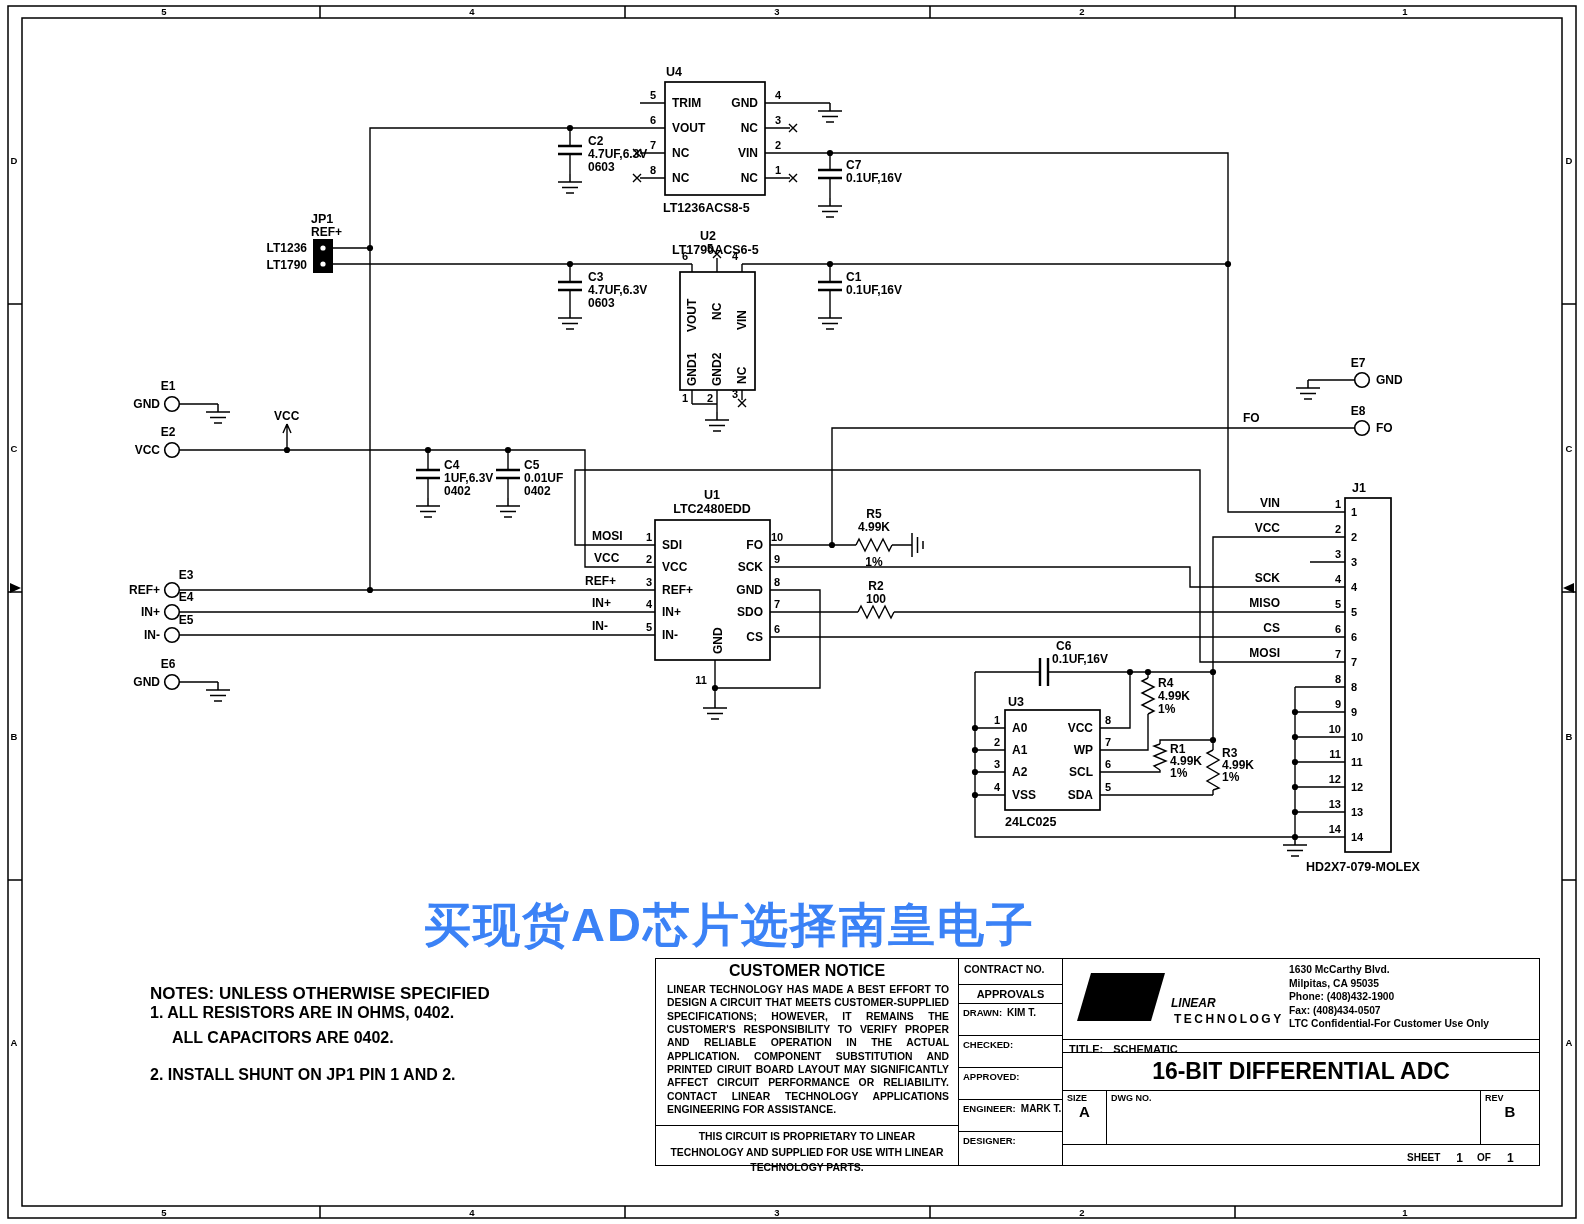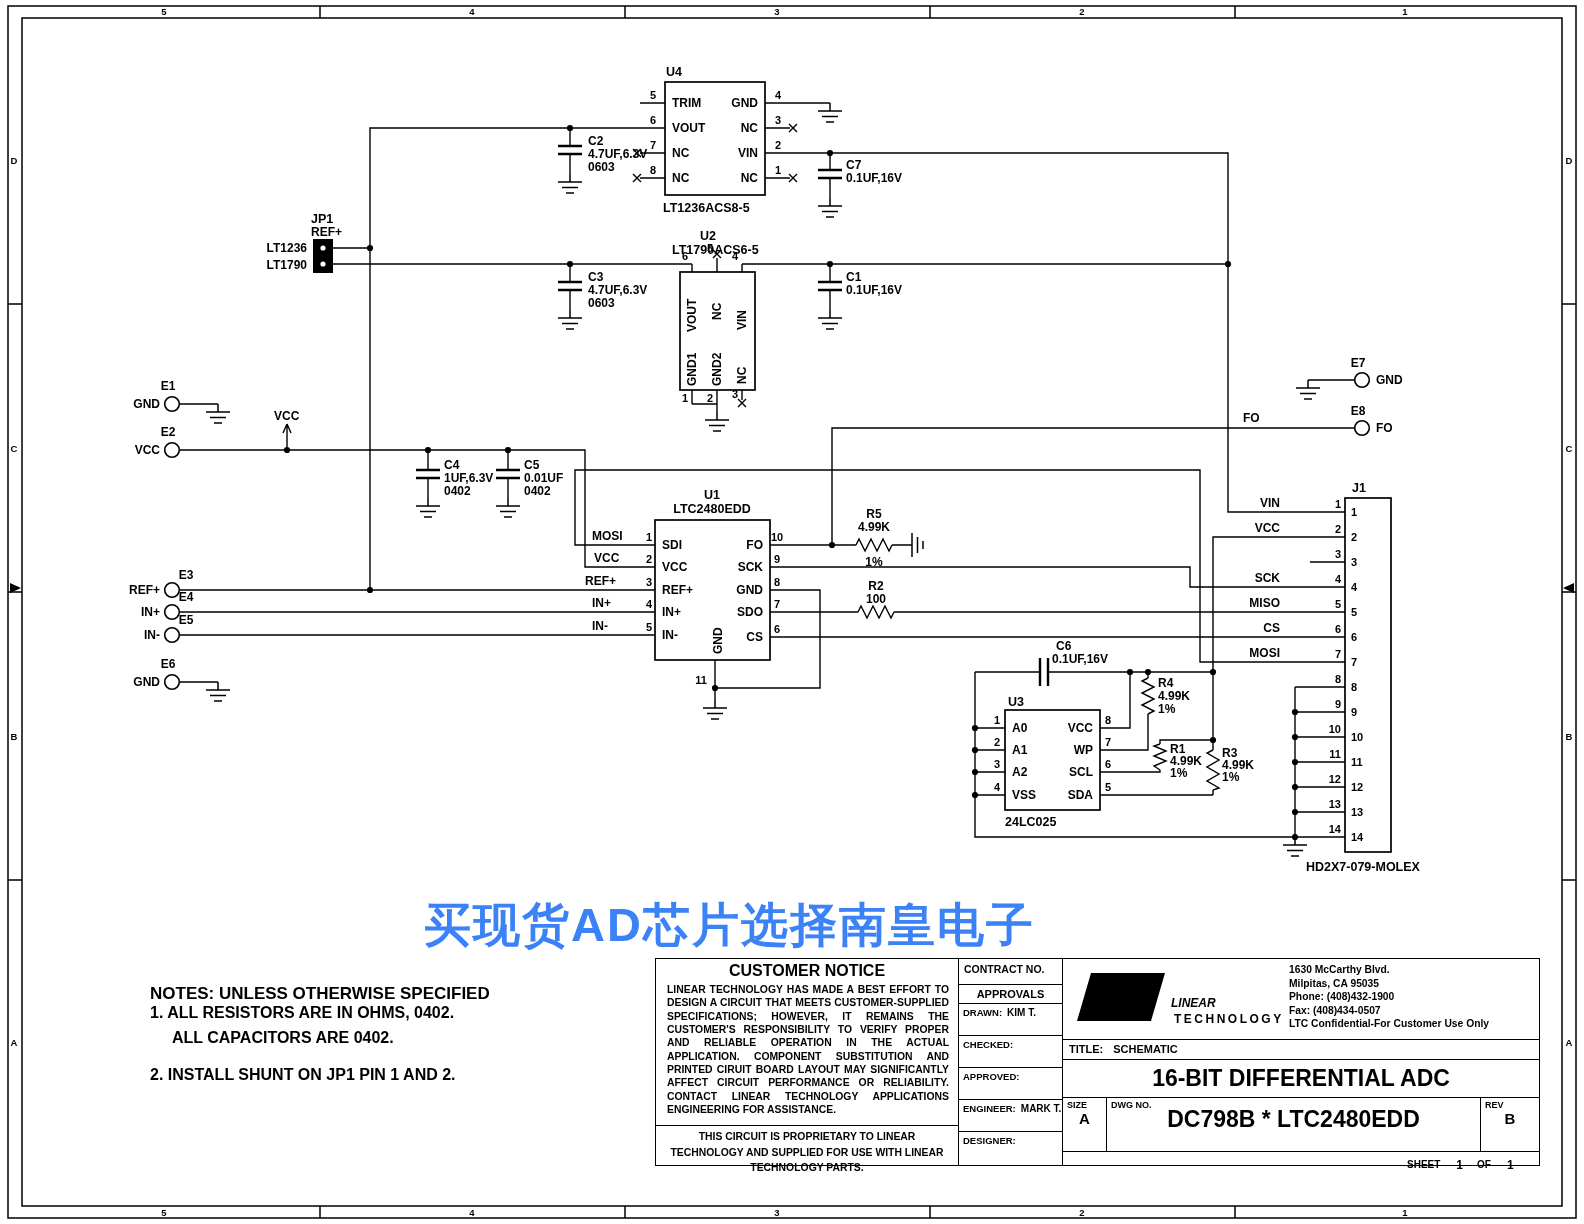--- a/index.html
+++ b/index.html
@@ -29,21 +29,21 @@
   .col2{position:absolute;left:303px;top:0;width:104px;height:100%;border-right:1.6px solid #000}
   .contract{height:26px;border-bottom:1.3px solid #000;font-size:10.5px;font-weight:bold;padding:4px 0 0 5px}
   .approvals{height:19px;border-bottom:1.3px solid #000;text-align:center;font-size:11px;font-weight:bold;padding-top:3px}
   .apr-row{height:32px;border-bottom:1.3px solid #000;font-size:9.5px;font-weight:bold;padding:3px 0 0 4px}
   .apr-row:last-child{border-bottom:none}
   .apr-row .v{font-size:10px;margin-left:5px}
   .col3{position:absolute;left:407px;top:0;right:0;height:100%}
   .rowA{height:80px;position:relative}
   .logo{position:absolute;left:12px;top:8px}
   .addr{position:absolute;left:226px;top:4px;font-size:10.3px;font-weight:bold;line-height:1.32}
-  .rowB{height:21px;border-top:1.3px solid #000;border-bottom:1.3px solid #000;font-size:11px;font-weight:bold;padding:3px 0 0 6px}
+  .rowB{height:14px;border-top:1.3px solid #000;border-bottom:1.3px solid #000;font-size:11px;font-weight:bold;padding:3px 0 0 6px}
   .rowB .v{margin-left:10px}
   .rowC{height:37px;text-align:center;font-size:23px;font-weight:bold;padding-top:5px}
   .rowD{height:55px;border-top:1.3px solid #000;border-bottom:1.3px solid #000;position:relative}
   .size-cell{position:absolute;left:0;top:0;width:44px;height:100%;border-right:1.3px solid #000}
   .dwg-cell{position:absolute;left:44px;right:58px;top:0;height:100%;border-right:1.3px solid #000}
   .rev-cell{position:absolute;right:0;top:0;width:58px;height:100%}
   .cell-lab{font-size:9px;font-weight:bold;padding:2px 0 0 4px}
   .cell-big{text-align:center;font-size:15px;font-weight:bold}
   .dwg-val{text-align:center;font-size:23px;font-weight:bold;margin-top:-4px}
   .rowE{height:25px;position:relative}
@@ -452,21 +452,20 @@
       <span>TITLE:</span><span class="v">SCHEMATIC</span>
     </div>
     <div class="rowC">16-BIT DIFFERENTIAL ADC</div>
     <div class="rowD">
       <div class="size-cell">
         <div class="cell-lab">SIZE</div>
         <div class="cell-big">A</div>
       </div>
       <div class="dwg-cell">
         <div class="cell-lab">DWG NO.</div>
-        <div class="dwg-val">DC798B * LTC2480EDD</div>
       </div>
       <div class="rev-cell">
         <div class="cell-lab">REV</div>
         <div class="cell-big">B</div>
       </div>
     </div>
     <div class="rowE">
       <div class="sheet-cell">
         <span class="l">SHEET</span>
         <span class="v">1</span>

